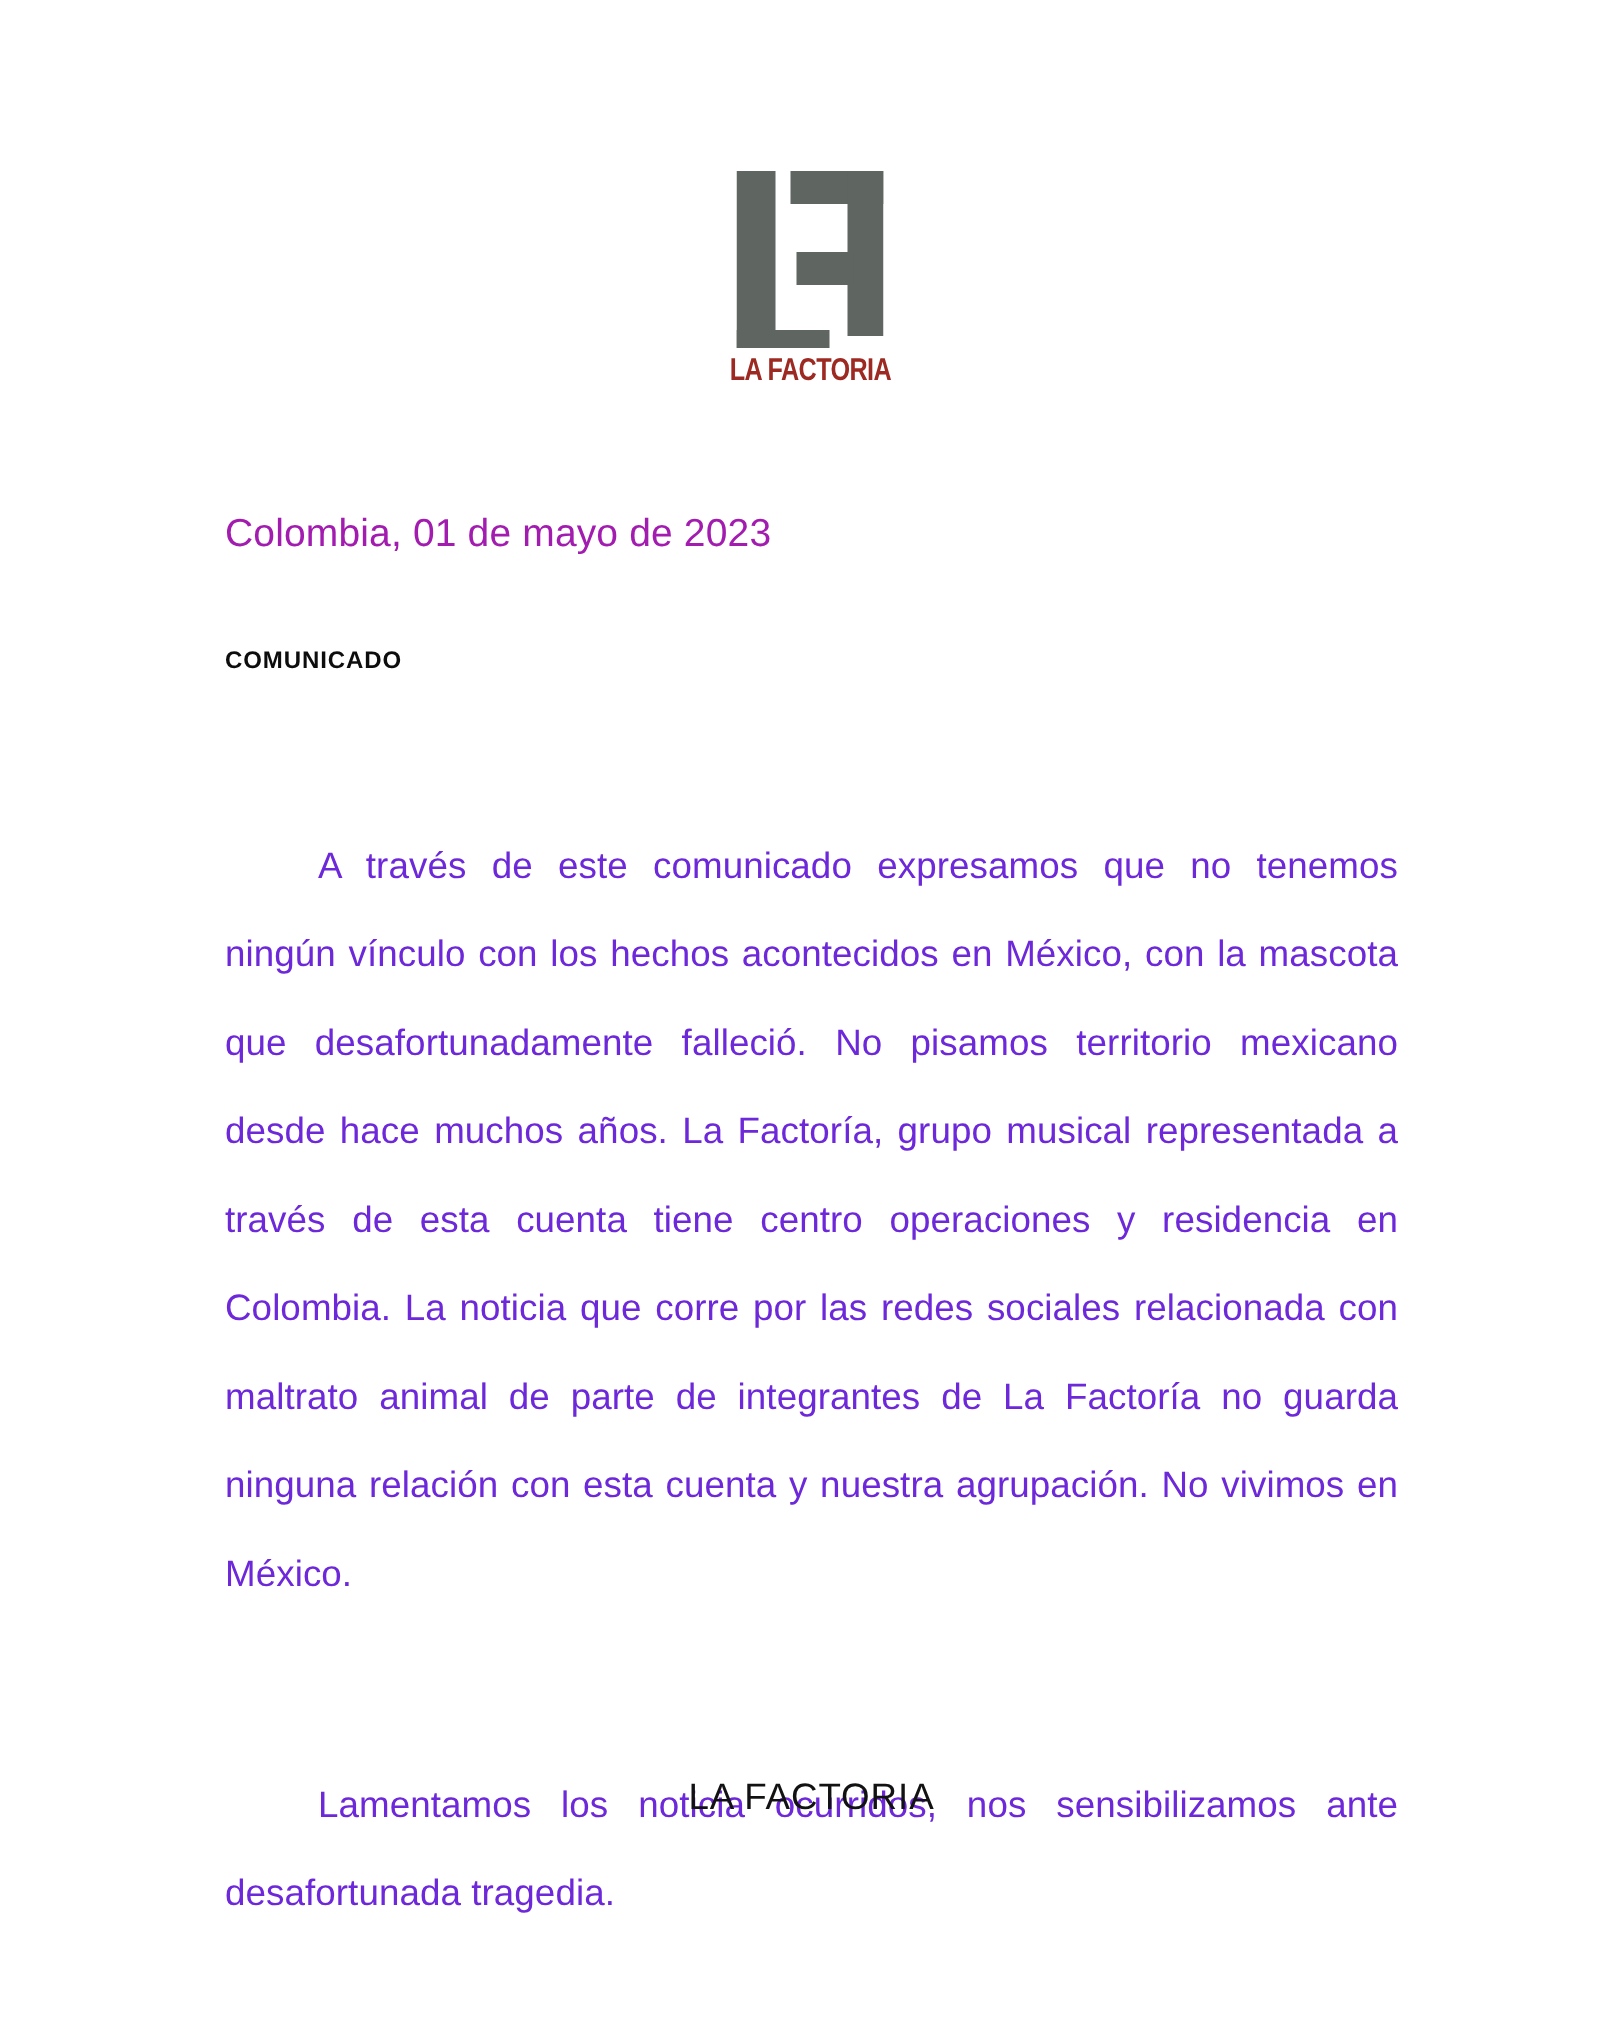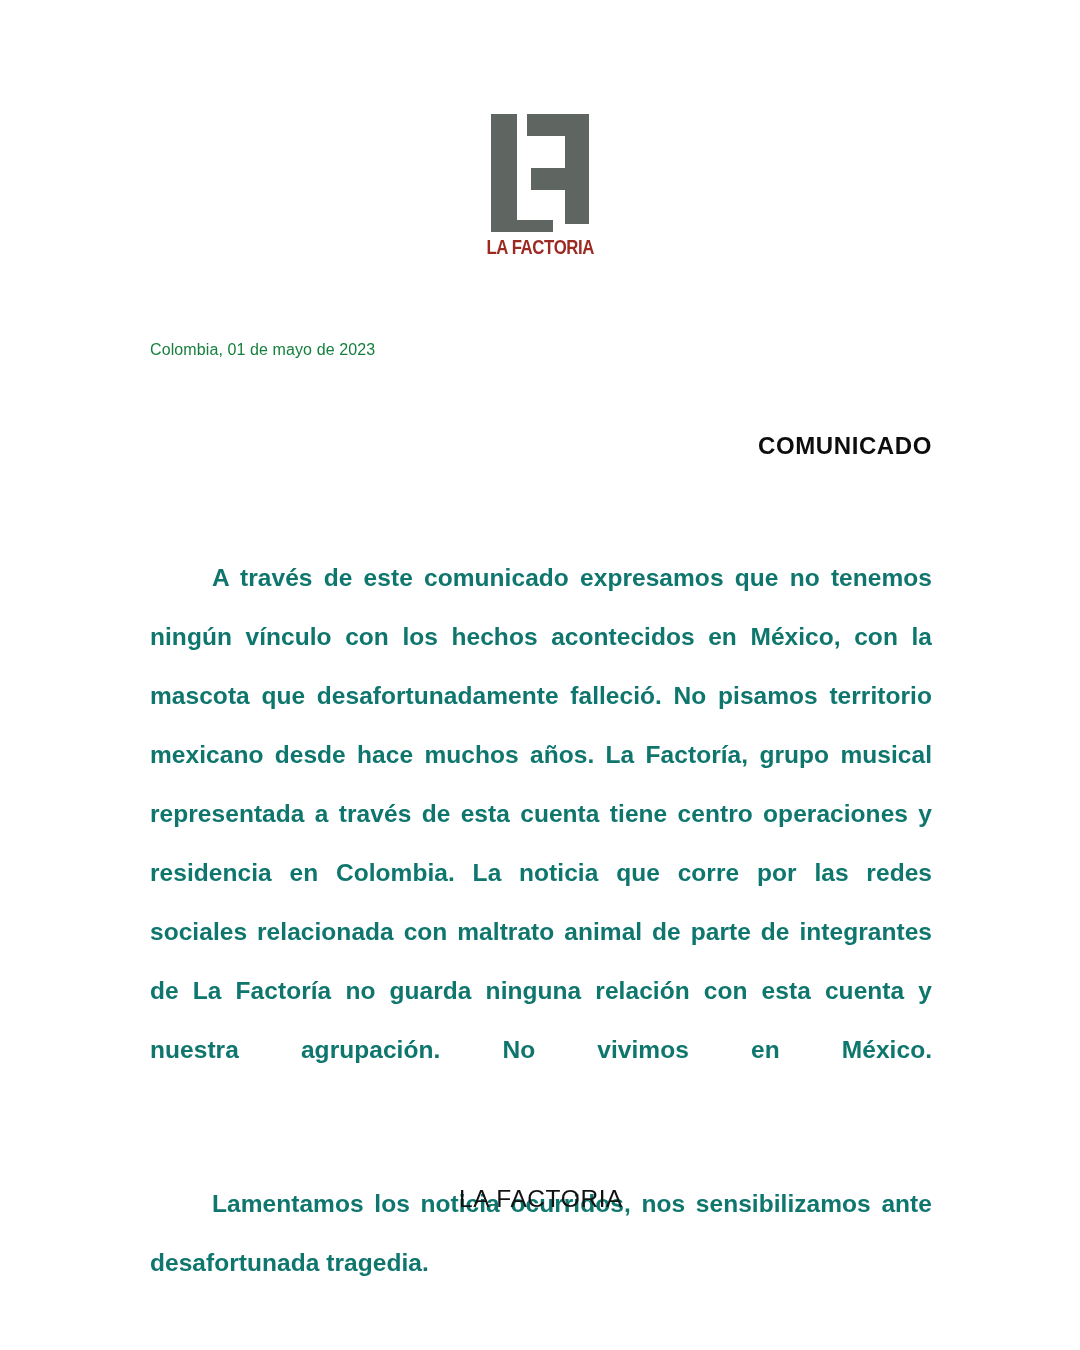--- a/index.html
+++ b/index.html
@@ -59,56 +59,55 @@
     position: absolute;
     left: 150px;
     top: 0;
     width: 782px;
   }
 
   .date-line {
     position: absolute;
     top: 340px;
     left: 0;
-    font-size: 16px;
+    font-size: 26px;
     line-height: 1.2;
-    color: #15803d;
+    color: #a21caf;
     letter-spacing: 0.1px;
     white-space: nowrap;
   }
 
   .comunicado-title {
     position: absolute;
     top: 432px;
     left: 0;
     width: 782px;
-    text-align: right;
-    font-size: 24px;
+    text-align: left;
+    font-size: 16px;
     font-weight: bold;
     letter-spacing: 0.6px;
     color: #0d0d0d;
   }
 
   .body-text {
     position: absolute;
     top: 548px;
     left: 0;
     width: 782px;
   }
 
   .para {
     margin: 0 0 0 0;
     text-align: justify;
     text-justify: inter-word;
     font-size: 24.5px;
     line-height: 59px;
-    color: #0f766e;
+    color: #6d28d9;
     letter-spacing: 0.05px;
     text-indent: 62px;
-    font-weight: bold;
   }
 
   .para + .para {
     margin-top: 36px;
   }
 
   
   .para::after {
     content: "";
     display: inline-block;

